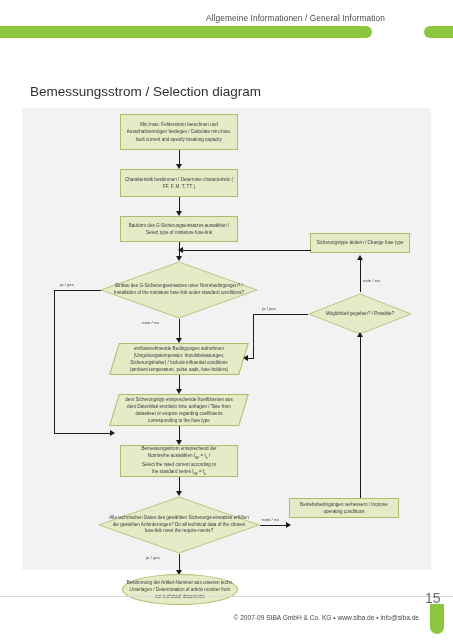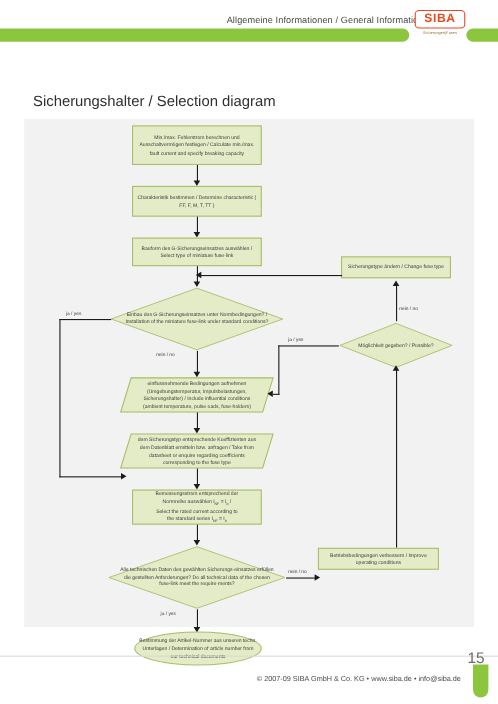--- a/index.html
+++ b/index.html
@@ -104,28 +104,23 @@
     background:#8cc63e;border-radius:0 0 7px 7px;
   }
 </style>
 </head>
 <body>
 
 <div class="header">
   <div class="header-bar"></div>
   <div class="header-bar-right"></div>
   <div class="header-title">Allgemeine Informationen / General Information</div>
-  <div class="logo">
-    <div class="logo-box"></div>
-    <div class="logo-text">SIBA</div>
-    <div class="logo-sub">Sicherungen|Fuses</div>
-  </div>
 </div>
 
-<div class="page-title">Sicherungshalter / Selection diagram</div>
+<div class="page-title">Bemessungsstrom / Selection diagram</div>
 
 <div class="canvas">
 
   <div class="node" style="left:98px;top:6px;width:118px;height:36px;">
     <span>Min./max. Fehlerstrom berechnen und Ausschaltvermögen festlegen / Calculate min./max. fault current and specify breaking capacity</span>
   </div>
   <div class="edge v" style="left:156.5px;top:42px;height:17px;"></div>
   <div class="arrow down" style="left:154px;top:56px;"></div>
 
   <div class="node" style="left:98px;top:61px;width:118px;height:28px;">

